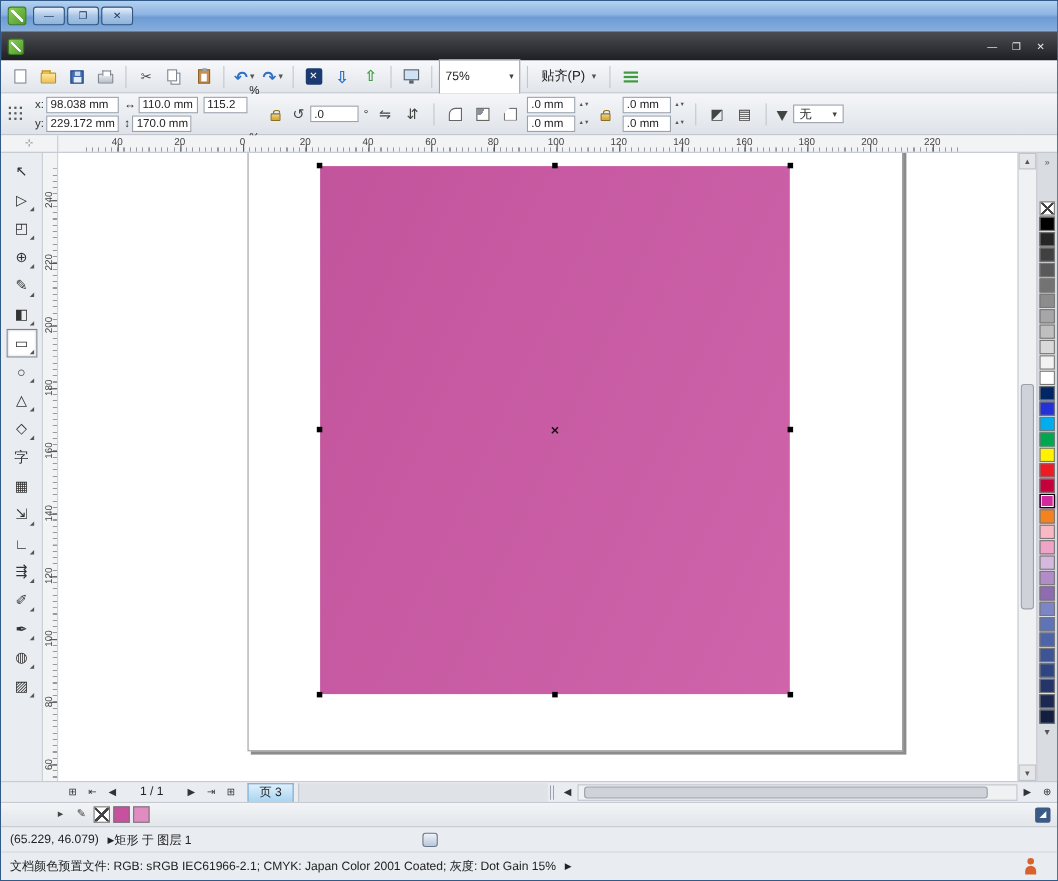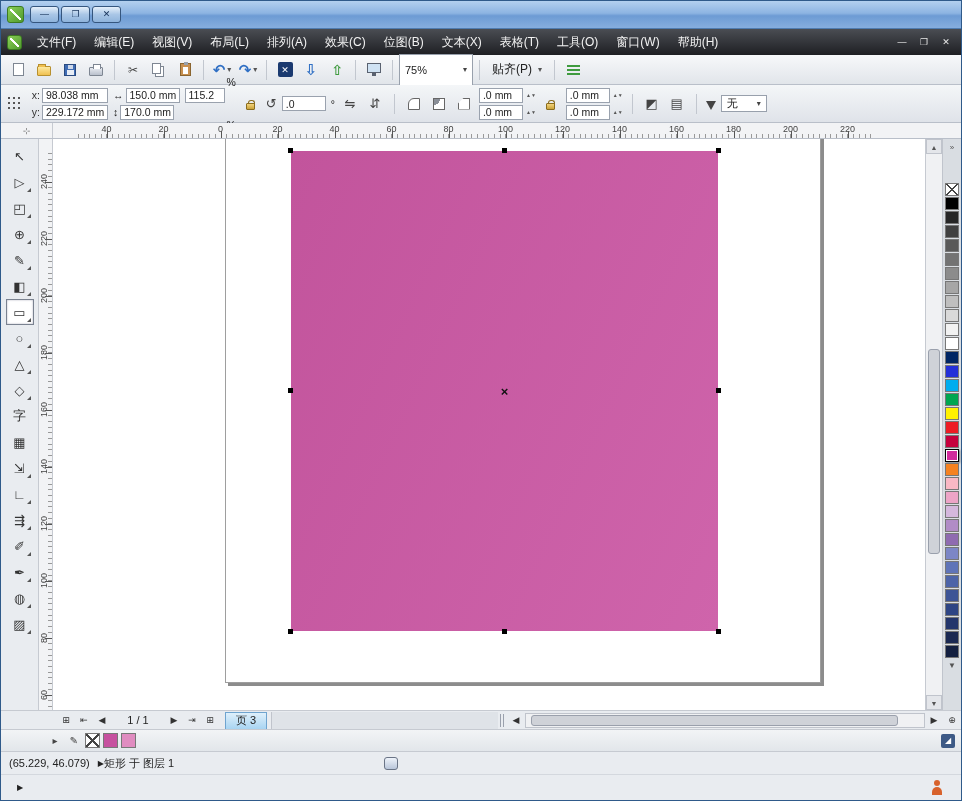--- a/index.html
+++ b/index.html
@@ -141,34 +141,20 @@
     <div class="logo"></div>
     <div class="winbtns">
       <div class="winbtn">—</div>
       <div class="winbtn">❐</div>
       <div class="winbtn">✕</div>
     </div>
   </div>
 
   <div class="menubar">
     <div class="logo menu-logo"></div>
-    <div style="display:flex">
-      <div class="menu-item">文件(F)</div>
-        <div class="menu-item">编辑(E)</div>
-        <div class="menu-item">视图(V)</div>
-        <div class="menu-item">布局(L)</div>
-        <div class="menu-item">排列(A)</div>
-        <div class="menu-item">效果(C)</div>
-        <div class="menu-item">位图(B)</div>
-        <div class="menu-item">文本(X)</div>
-        <div class="menu-item">表格(T)</div>
-        <div class="menu-item">工具(O)</div>
-        <div class="menu-item">窗口(W)</div>
-        <div class="menu-item">帮助(H)</div>
-    </div>
     <div class="spacer"></div>
     <div class="docbtn">—</div>
     <div class="docbtn">❐</div>
     <div class="docbtn">✕</div>
   </div>
 
   <div class="toolbar">
     <div class="tbtn">
         <span class="i-page"></span>
       </div>
@@ -238,21 +224,21 @@
           <div class="val w66">98.038 mm</div>
         </div>
       <div class="frow">
           <span class="flabel">y:</span>
           <div class="val w66">229.172 mm</div>
         </div>
     </div>
     <div class="stack">
       <div class="frow">
           <span>↔</span>
-          <div class="val w54">150.0 mm</div>
+          <div class="val w54">110.0 mm</div>
         </div>
       <div class="frow">
           <span>↕</span>
           <div class="val w54">170.0 mm</div>
         </div>
     </div>
     <div class="stack">
       <div class="frow">
           <div class="val w40">115.2</div>
           <span>%</span>
@@ -552,17 +538,18 @@
   </div>
 
   <div class="status1">
     <span>(65.229, 46.079)</span>
     <span class="fly">▶</span>
     <span class="objinfo">矩形 于 图层 1</span>
     <span class="status-icon"></span>
   </div>
 
   <div class="status2">
+    <span>文档颜色预置文件: RGB: sRGB IEC61966-2.1; CMYK: Japan Color 2001 Coated; 灰度: Dot Gain 15%</span>
     <span class="fly">▶</span>
     <span class="i-person"></span>
   </div>
 
 </div>
 
 </body></html>

